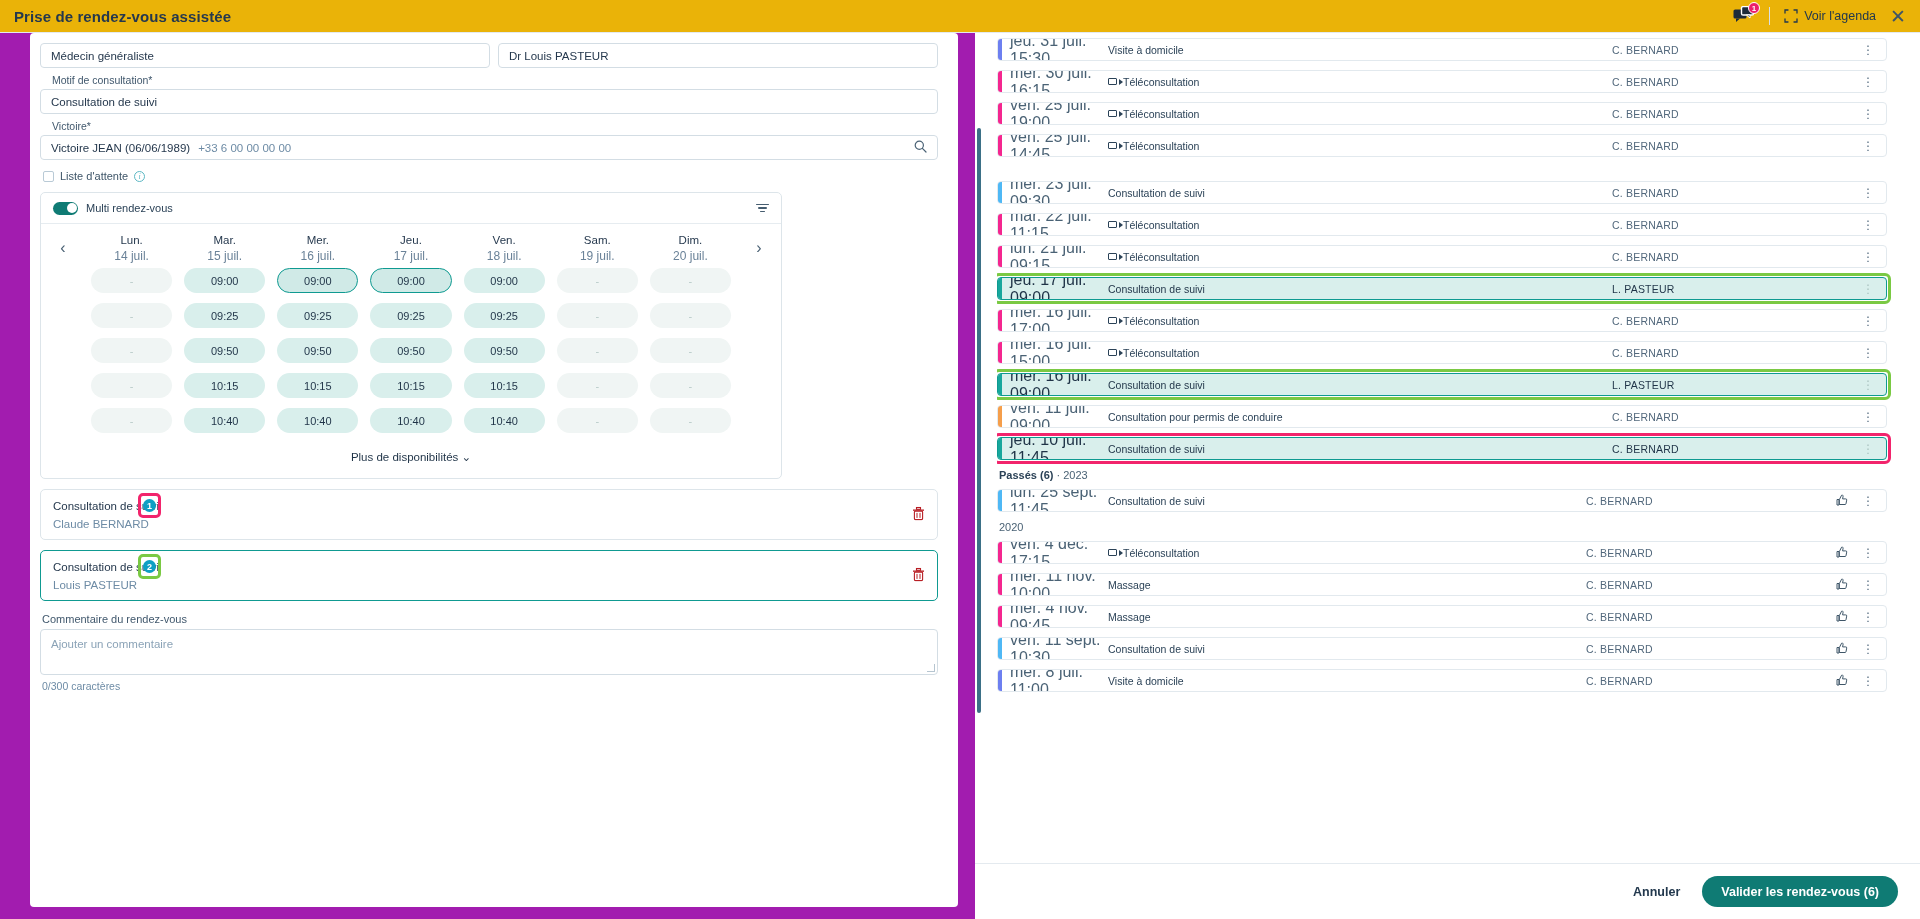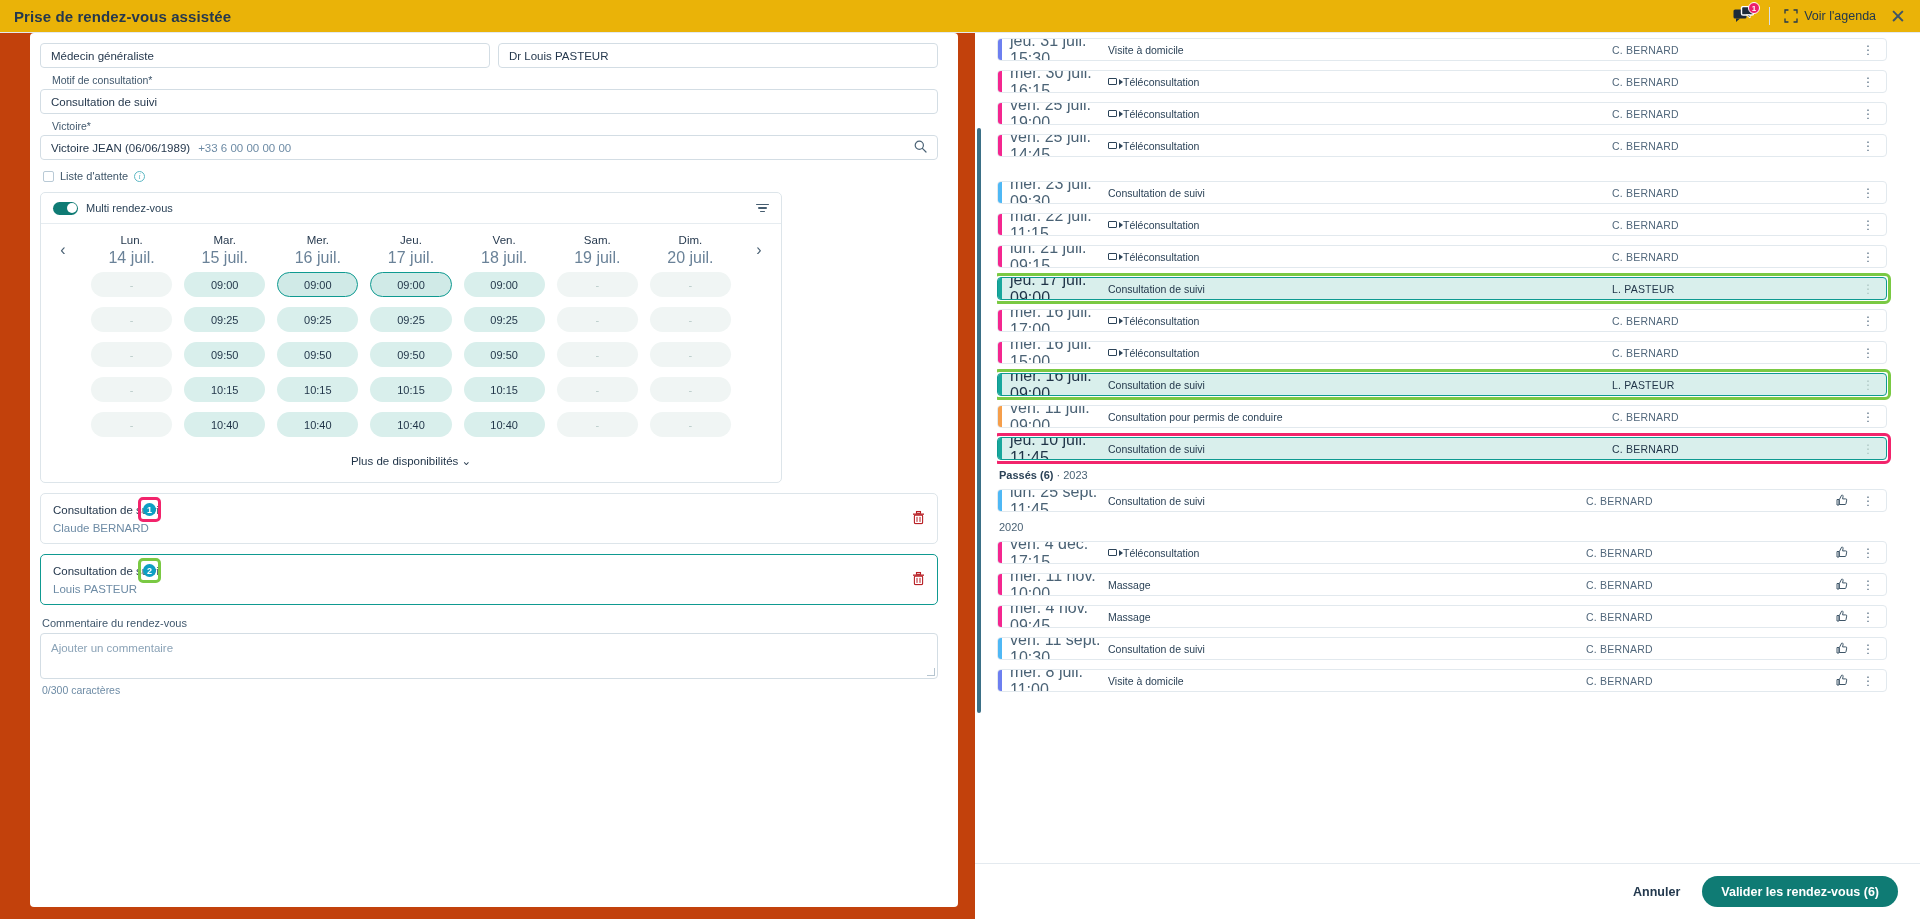--- a/index.html
+++ b/index.html
@@ -36,21 +36,21 @@
   .vdivider { width: 1px; height: 18px; background: #d7dfe6; }
   .agenda-btn {
     display: flex; align-items: center; gap: 6px; font-size: 12.5px;
     color: #22384d; cursor: pointer; font-weight: 500;
   }
   .close-x { font-size: 19px; color: #3d5468; cursor: pointer; line-height: 1; font-weight: 300;}
 
   
   .left-panel {
     position: absolute; top: 33px; left: 0; width: 975px; height: 886px;
-    background: #c2410c; overflow: hidden; padding: 0;
+    background: #a21caf; overflow: hidden; padding: 0;
   }
   .left-card {
     position: absolute; top: 0px; left: 30px; width: 928px; height: 874px;
     background: #fff; border-radius: 4px;
     padding: 10px 10px 0 10px;
     overflow: hidden;
   }
   .field-label { font-size: 10.5px; color: #41586d; margin: 6px 0 3px 12px; }
   .row2 { display: flex; gap: 8px; }
   .inp {
@@ -95,21 +95,21 @@
   .fbar { height:1.5px; background:#465d70; border-radius:1px; }
 
   .cal { padding: 8px 0 0 0; position: relative; }
   .cal-grid { display: grid; grid-template-columns: 44px repeat(7, 1fr) 44px; align-items: start; }
   .arrow {
     font-size: 16px; color: #4b6275; cursor: pointer; text-align:center;
     align-self: center; user-select:none; padding-top:0px;
   }
   .dayhead { text-align: center; padding-top: 2px; }
   .dayname { font-size: 11.5px; color: #26394e; font-weight: 500; }
-  .daydate { font-size: 16px; color: #6a8298; margin-top: 3px; }
+  .daydate { font-size: 12px; color: #6a8298; margin-top: 3px; }
   .slot {
     height: 25px; margin: 5px 6px; border-radius: 13px;
     display: flex; align-items: center; justify-content: center;
     font-size: 11px; font-weight: normal; color: #1f3347;
     background: #d9efec; cursor: pointer;
   }
   .slot.empty { background: #f0f5f4; color: #b9cbc8; font-weight: normal; cursor: default;}
   .slot.sel { border: 1.5px solid #0f9a91; background:#d0eae7; }
 
   .more-avail {

